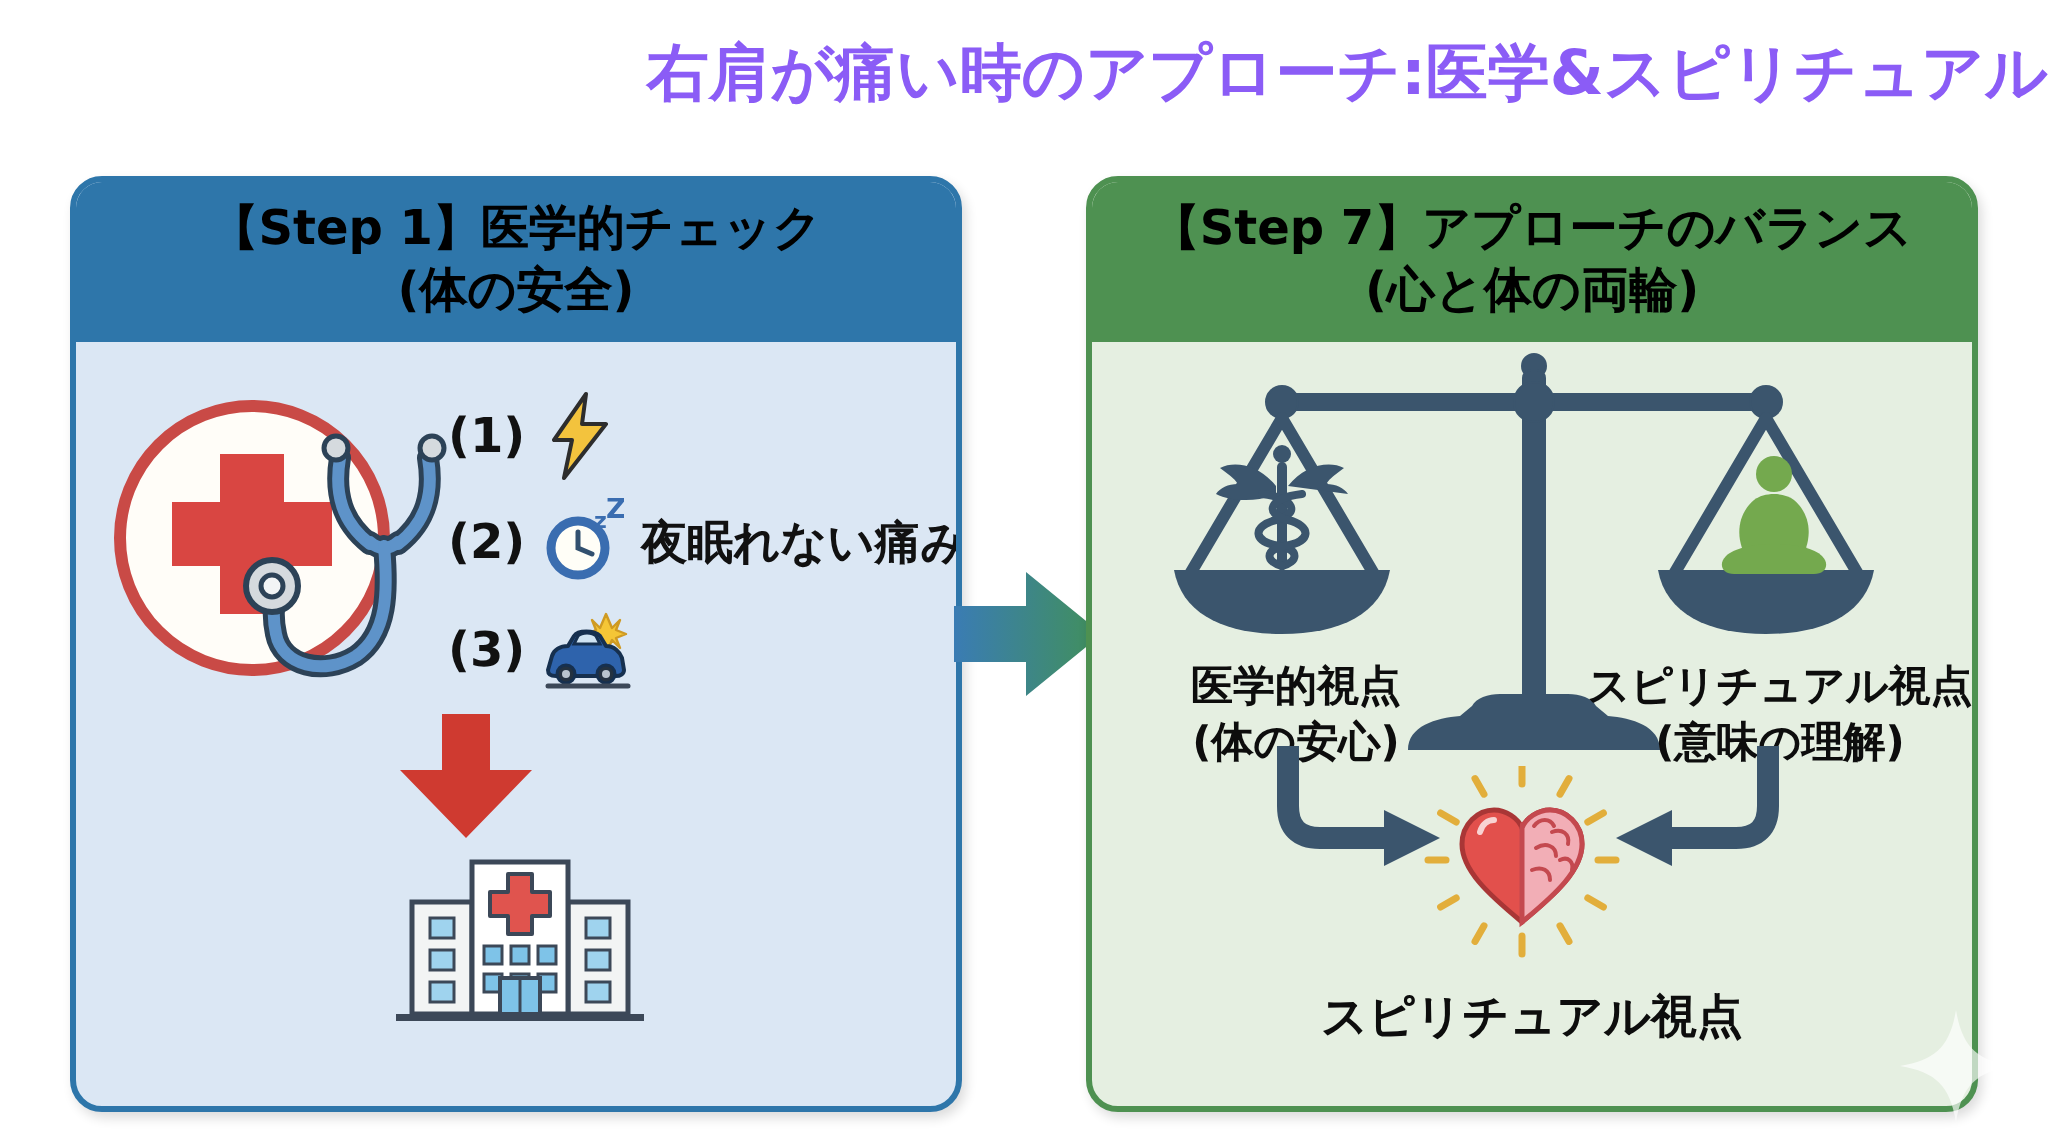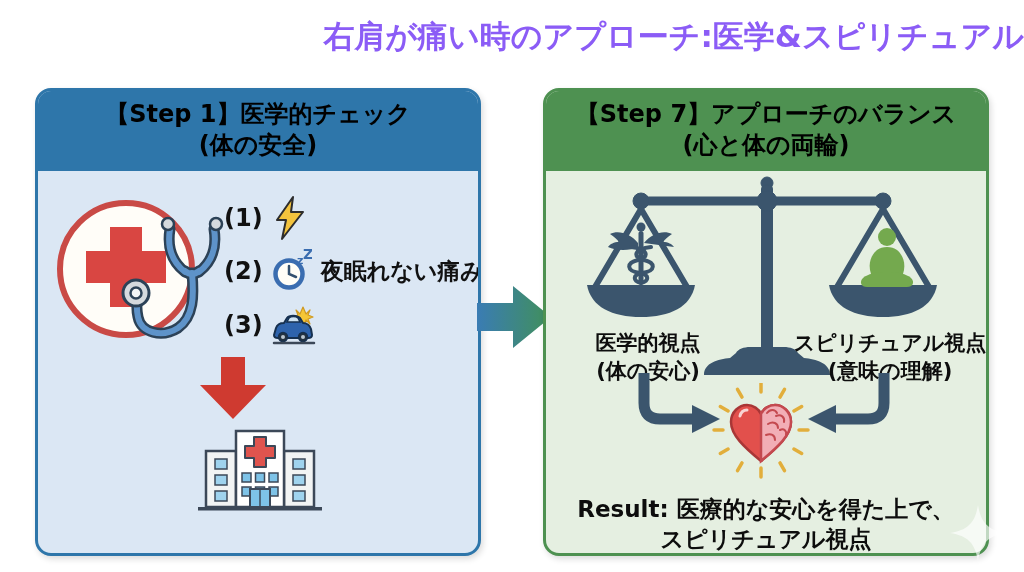--- a/index.html
+++ b/index.html
@@ -248,21 +248,20 @@
         <path d="M63,30 C66,26 71,26 73,30"></path>
         <path d="M72,33 C77,31 81,34 80,39"></path>
         <path d="M64,41 C69,38 74,40 74,45"></path>
         <path d="M62,52 C67,50 71,52 71,57"></path>
         <path d="M76,47 C80,45 83,48 82,52"></path>
       </g>
     </svg>
   </div>
 
   <div class="result-text" style="top:404px;">
-    <div>Result: 医療的な安心を得た上で、</div>
     <div>スピリチュアル視点</div>
   </div>
 </div>
 
 <div class="abs" style="left:948px; top:503px; z-index:5;">
   <svg width="60" height="60" viewBox="0 0 60 60">
     <path d="M30,2 C33,20 40,27 58,30 C40,33 33,40 30,58 C27,40 20,33 2,30 C20,27 27,20 30,2 Z" fill="rgba(255,255,255,0.65)"></path>
   </svg>
 </div>
 

